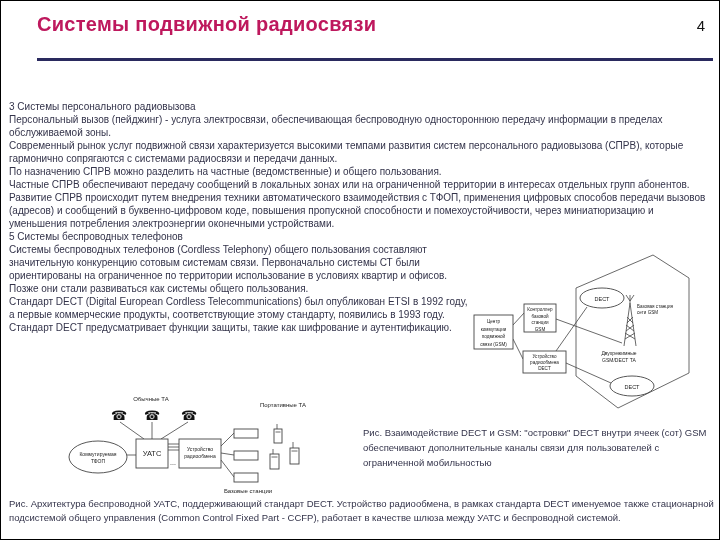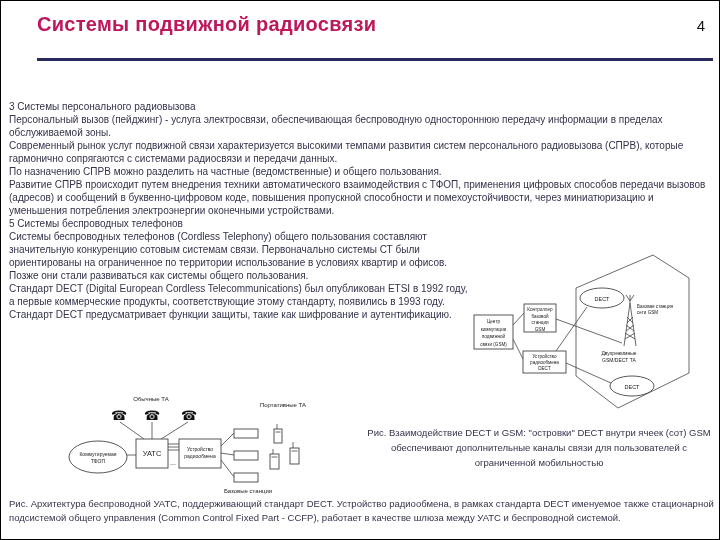--- a/index.html
+++ b/index.html
@@ -21,21 +21,21 @@
     background:#2a2a5e;
   }
   .text-col {
     position:absolute; left:8px; top:66px; width:705px;
     font-size:10px; line-height:13px; color:#33334a;margin-top:33px;
   }
   .para { margin:0; }
   .narrow { width:462px; }
   .caption-right {
     position:absolute; left:362px; top:424px; width:352px;
-    text-align:center; font-size:9.5px; line-height:15px; color:#33334a;
+    text-align:left; font-size:9.5px; line-height:15px; color:#33334a;
   }
   .caption-bottom {
     position:absolute; left:8px; top:496px; width:706px;
     font-size:9.5px; line-height:13.5px; color:#33334a;
   }
   .pbx-svg { position:absolute; left:55px; top:392px; }
   .dect-svg { position:absolute; left:470px; top:250px; }
   svg text { fill:#222; font-family:"Liberation Sans", sans-serif; }
   svg .bx { fill:#ffffff; stroke:#444; stroke-width:0.9; }
   svg .ln { stroke:#444; stroke-width:0.8; fill:none; }
@@ -48,20 +48,21 @@
 
   <div class="title">Системы подвижной радиосвязи</div>
   <div class="page-num">4</div>
   <div class="rule"></div>
 
   <div class="text-col">
     <div class="para">3 Системы персонального радиовызова</div>
     <div class="para">Персональный вызов (пейджинг) - услуга электросвязи, обеспечивающая беспроводную одностороннюю передачу информации в пределах обслуживаемой зоны.</div>
     <div class="para">Современный рынок услуг подвижной связи характеризуется высокими темпами развития систем персонального радиовызова (СПРВ), которые гармонично сопрягаются с системами радиосвязи и передачи данных.</div>
     <div class="para">По назначению СПРВ можно разделить на частные (ведомственные) и общего пользования.</div>
+    <div class="para">Частные СПРВ обеспечивают передачу сообщений в локальных зонах или на ограниченной территории в интересах отдельных групп абонентов.</div>
     <div class="para">Развитие СПРВ происходит путем внедрения техники автоматического взаимодействия с ТФОП, применения цифровых способов передачи вызовов (адресов) и сообщений в буквенно-цифровом коде, повышения пропускной способности и помехоустойчивости, через миниатюризацию и уменьшения потребления электроэнергии оконечными устройствами.</div>
     <div class="narrow">
       <div class="para">5 Системы беспроводных телефонов</div>
       <div class="para">Системы беспроводных телефонов (Cordless Telephony) общего пользования составляют значительную конкуренцию сотовым системам связи. Первоначально системы СТ были ориентированы на ограниченное по территории использование в условиях квартир и офисов. Позже они стали развиваться как системы общего пользования.</div>
       <div class="para">Стандарт DECT (Digital European Cordless Telecommunications) был опубликован ETSI в 1992 году, а первые коммерческие продукты, соответствующие этому стандарту, появились в 1993 году. Стандарт DECT предусматривает функции защиты, такие как шифрование и аутентификацию.</div>
     </div>
   </div>
 
   <svg class="pbx-svg" width="312" height="108" viewBox="0 0 312 108">
     <text x="95" y="8" text-anchor="middle" font-size="6">Обычные ТА</text>

